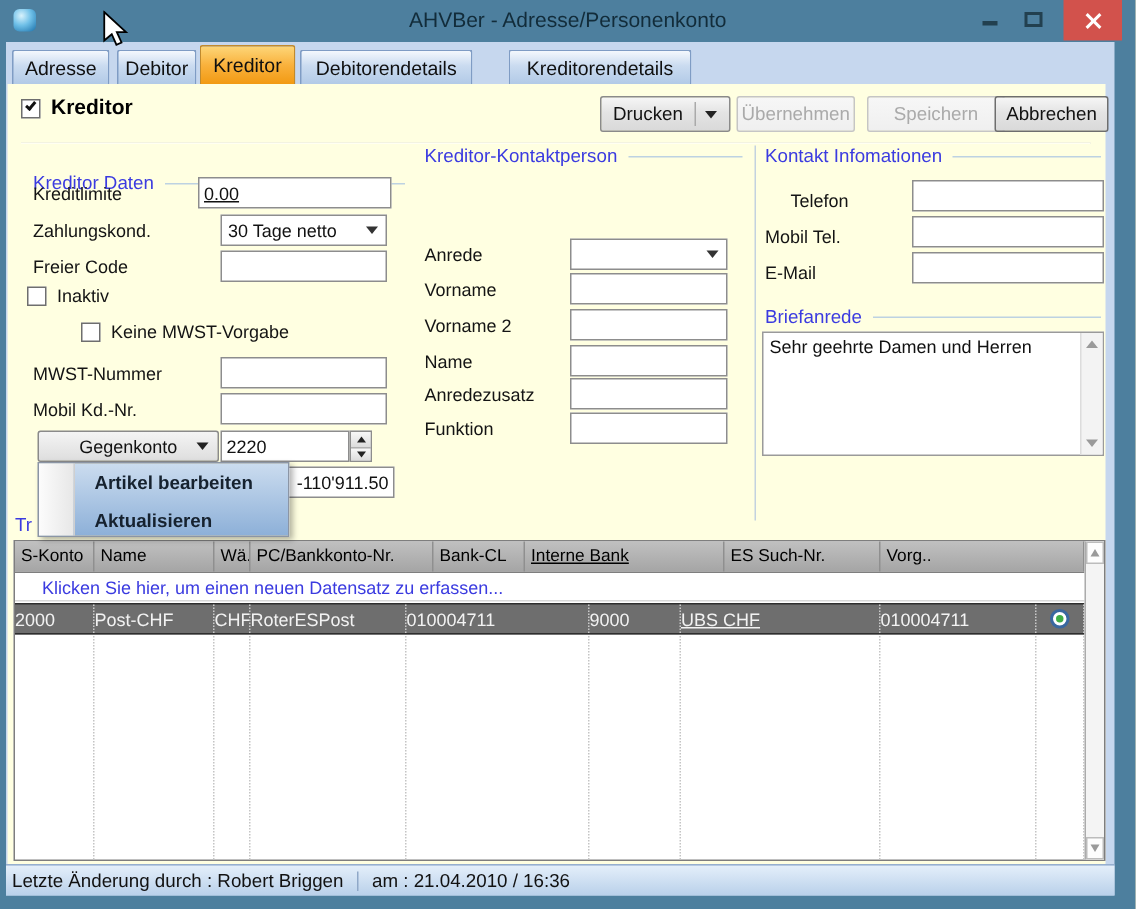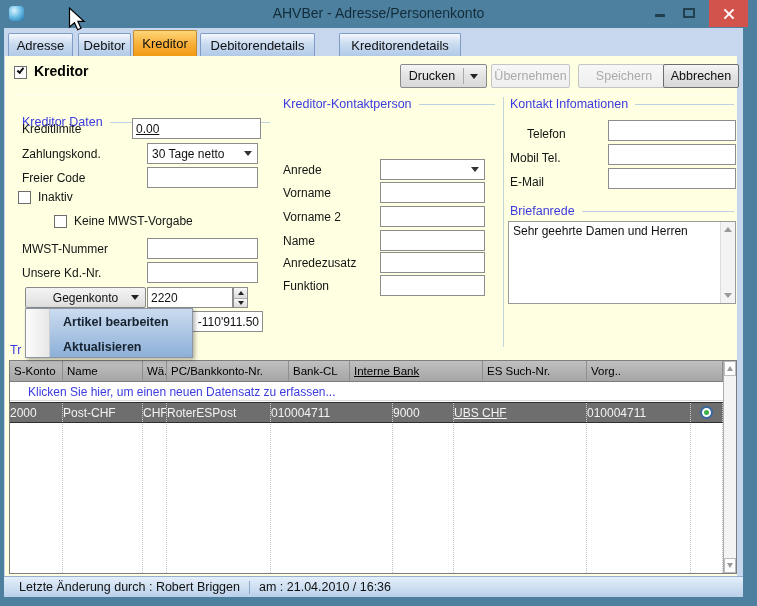--- a/index.html
+++ b/index.html
@@ -128,21 +128,21 @@
   .gsb { position:absolute; right:0; top:0; bottom:0; width:13px; background:#f4f4f4; border-left:1px solid #ababab; }
   .gsb .sbtn { position:absolute; left:0; right:0; height:15px; background:#fdfdfd; border:1px solid #bcbcbc;
                display:flex; align-items:center; justify-content:center; }
   .gsb .sbtn.top { top:0; } .gsb .sbtn.bot { bottom:0; }
   .gsb .chev-up, .gsb .chev-dn { border-left-width:3px; border-right-width:3px; }
 
   
   .statusbar { position:absolute; left:0; bottom:0; width:739px; height:21px;
                background:linear-gradient(#e4effa, #b9d0ea); border-top:1px solid #96afcf;
                display:flex; align-items:center; font-size:12.5px; color:#111; }
-  .sb-left { margin-left:15px; }
+  .sb-left { margin-left:4px; }
   .sb-div { width:1px; height:13px; background:#8fa8c8; margin:0 9px; }
 
   .cursor { position:absolute; left:68px; top:7px; z-index:100; }
 </style>
 </head>
 <body>
 
 <div class="window">
 
   <div class="titlebar">
@@ -205,21 +205,21 @@
       </div>
 
       <div class="cbrow" style="left:13px; top:158px;padding-left:36px;">
         <span class="cb" data-checked="false"></span>
         <span>Keine MWST-Vorgabe</span>
       </div>
 
       <div class="lbl" style="left:17px; top:186px;">MWST-Nummer</div>
       <input class="tb" style="left: 142px; top: 182px; width: 111px;" value="">
 
-      <div class="lbl" style="left:17px; top:210px;">Unsere Kd.-Nr.</div>
+      <div class="lbl" style="left:17px; top:210px;">Mobil Kd.-Nr.</div>
       <input class="tb" style="left: 142px; top: 206px; width: 111px;" value="">
 
       <div class="gk-btn">
         <span>Gegenkonto</span>
         <span class="tri-down"></span>
       </div>
       <input class="tb" style="left: 142px; top: 231px; width: 86px;" value="2220">
       <div class="spinner">
         <div class="half up">
             <span class="tri-up-s"></span>

